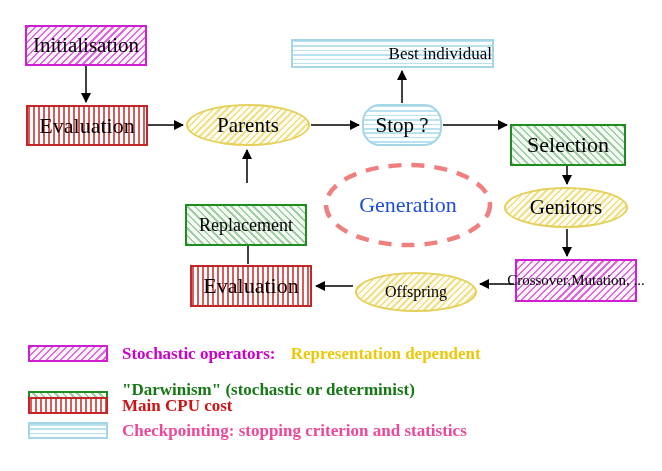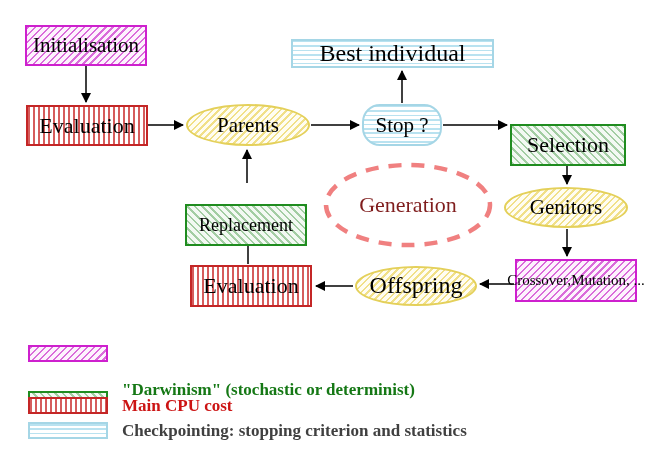--- a/index.html
+++ b/index.html
@@ -18,41 +18,41 @@
   .hatch-magenta{background:repeating-linear-gradient(135deg,#da6cda 0,#da6cda 1.6px,#fdf2fd 1.6px,#fdf2fd 5px);border:2px solid #ce20ce;}
   .hatch-green{background:repeating-linear-gradient(45deg,#a3cda3 0,#a3cda3 1.8px,#f3f9f3 1.8px,#f3f9f3 5.2px);border:2px solid #1f8c1f;margin-top:20px;}
   .hatch-red{background:repeating-linear-gradient(90deg,#d65c5c 0,#d65c5c 1.7px,#ffffff 1.7px,#ffffff 5px);border:2px solid #c42626;}
   .hatch-cyan{background:repeating-linear-gradient(180deg,#b9e2f0 0,#b9e2f0 1.5px,#ffffff 1.5px,#ffffff 4.4px);border:2px solid #a5d6e6;}
   .hatch-yellow{background:repeating-linear-gradient(135deg,#f1e089 0,#f1e089 1.8px,#fffdf2 1.8px,#fffdf2 4.8px);border:2px solid #e4d05a;}
   
   [data-name="node-initialisation"]{left:25px;top:25px;width:122px;height:41px;font-size:21px;}
   [data-name="node-evaluation-top"]{left:26px;top:105px;width:122px;height:41px;font-size:22px;}
   [data-name="node-parents"]{left:186px;top:104px;width:124px;height:42px;font-size:21px;}
   [data-name="node-stop"]{left:362px;top:104px;width:80px;height:42px;font-size:21px;border-radius:18px;}
-  [data-name="node-best-individual"]{left:291px;top:39px;width:203px;height:29px;font-size:24px;}
+  [data-name="node-best-individual"]{left:291px;top:39px;width:203px;height:29px;font-size:17px;justify-content:flex-end;}
   [data-name="node-selection"]{left:510px;top:104px;width:116px;height:42px;font-size:22px;}
   [data-name="node-genitors"]{left:504px;top:187px;width:124px;height:41px;font-size:21px;}
   [data-name="node-crossover"]{left:515px;top:259px;width:122px;height:43px;font-size:15px;flex-direction:row;}
-  [data-name="node-offspring"]{left:355px;top:266px;width:122px;height:40px;font-size:24px;}
+  [data-name="node-offspring"]{left:355px;top:272px;width:122px;height:40px;font-size:16px;}
   [data-name="node-evaluation-bottom"]{left:190px;top:265px;width:122px;height:42px;font-size:22px;}
   [data-name="node-replacement"]{left:185px;top:184px;width:122px;height:42px;font-size:18px;}
-  [data-name="generation-label"]{left:325px;top:165px;width:166px;height:80px;color:#7f1d1d;font-size:22px;background:none;border:none;}
+  [data-name="generation-label"]{left:325px;top:165px;width:166px;height:80px;color:#1d4ed8;font-size:22px;background:none;border:none;}
   
   .legend-row{position:absolute;left:28px;display:flex;align-items:center;}
   .legend-swatch{width:80px;height:17px;flex:0 0 80px;}
   .legend-text{margin-left:14px;font-size:17px;font-weight:bold;white-space:nowrap;line-height:1;}
   [data-name="legend-row-stochastic"]{top:345px;}
   [data-name="legend-row-darwinism"]{top:371px;}
   [data-name="legend-row-cpu"]{top:397px;}
   [data-name="legend-row-checkpointing"]{top:422px;}
   .lg-magenta{color:#cc00cc;}
   .lg-gold{color:#edc808;margin-left:11px;}
   .lg-green{color:#157815;}
   .lg-red{color:#cc1414;}
-  .lg-blue{color:#404040;}
+  .lg-blue{color:#ec4899;}
 </style>
 </head>
 <body>
 
 <div class="canvas" data-name="diagram-canvas">
 
   <svg class="overlay" width="662" height="471" viewBox="0 0 662 471" data-name="arrows-layer">
     <defs>
       <marker id="ah" viewBox="0 0 10 10" refX="9" refY="5" markerWidth="12" markerHeight="10" orient="auto" markerUnits="userSpaceOnUse">
         <path d="M0,0 L10,5 L0,10 z" fill="#000"></path>
@@ -118,20 +118,24 @@
   <div class="node hatch-green" data-name="node-replacement">
     <span data-name="node-replacement-label">Replacement</span>
   </div>
 
   <div class="node" data-name="generation-label">
     <span data-name="generation-label-text">Generation</span>
   </div>
 
   <div class="legend-row" data-name="legend-row-stochastic">
     <div class="legend-swatch hatch-magenta" data-name="legend-swatch-magenta-hatch"></div>
+    <div class="legend-text" data-name="legend-label-stochastic">
+      <span class="lg-magenta" data-name="legend-label-stochastic-operators">Stochastic operators:</span>
+      <span class="lg-gold" data-name="legend-label-representation-dependent">Representation dependent</span>
+    </div>
   </div>
 
   <div class="legend-row" data-name="legend-row-darwinism">
     <div class="legend-swatch hatch-green" data-name="legend-swatch-green-hatch"></div>
     <div class="legend-text lg-green" data-name="legend-label-darwinism">"Darwinism" (stochastic or determinist)</div>
   </div>
 
   <div class="legend-row" data-name="legend-row-cpu">
     <div class="legend-swatch hatch-red" data-name="legend-swatch-red-vlines"></div>
     <div class="legend-text lg-red" data-name="legend-label-main-cpu-cost">Main CPU cost</div>

